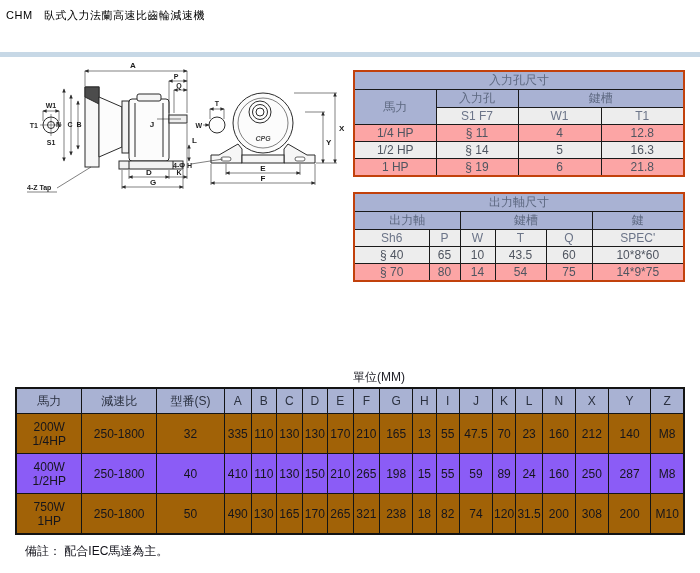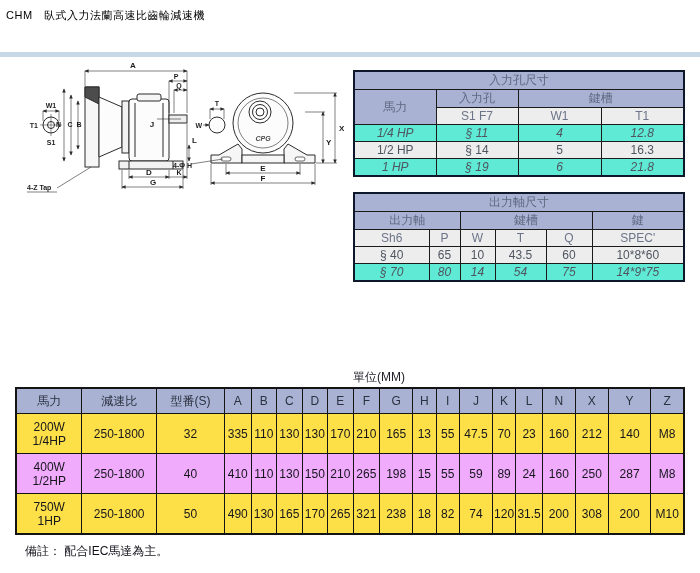--- a/index.html
+++ b/index.html
@@ -8,44 +8,44 @@
     font-family:"Liberation Sans", sans-serif;color:#111;overflow:hidden;
   }
   .abs{position:absolute;}
   .page-title{left:6px;top:8px;font-size:11px;color:#000;letter-spacing:0.5px;}
   .divider-bar{left:0;top:52px;width:700px;height:5px;background:#c7d8e6;}
   .unit-label{left:353px;top:369px;font-size:12px;color:#1c1c24;text-align:center;}
   .note{left:25px;top:543px;font-size:12px;font-weight:400;color:#101018;}
 
   
   table{border-collapse:collapse;table-layout:fixed;}
-  .small-table{width:330px;border:2px solid #0f172a;}
+  .small-table{width:330px;border:2px solid #c2410c;}
   .small-table td{
     border:1px solid #1a1a1a;height:16px;padding:0;text-align:center;
     font-size:12px;overflow:hidden;white-space:nowrap;
   }
   .small-table .hdr{background:#a9b2d3;color:#5d6880;}
   .small-table .subhdr{background:#ededed;color:#6b7488;text-align:center;}
-  .small-table .row-lav td{background:#5eead4;color:#4f5560;font-style:italic;}
+  .small-table .row-lav td{background:#fca5a5;color:#4f5560;}
   .small-table .row-gry td{background:#ededed;color:#4f5560;}
   .t1{left:353px;top:70px;}
   .t2{left:353px;top:192px;padding-left:28px;}
 
   
   .main-table{left:15px;top:387px;width:670px;border:2px solid #141414;}
   .main-table th{
     border:1px solid #141414;background:#a9b2d3;color:#2b3140;
     font-size:12px;font-weight:400;height:24px;padding:0;overflow:hidden;white-space:nowrap;
   }
   .main-table td{
     border:1px solid #141414;text-align:center;font-size:12px;color:#15151c;
     height:39px;padding:0;overflow:hidden;white-space:nowrap;
   }
-  .main-table .row-gry td{background:#fde047;}
-  .main-table .row-lav td{background:#f0abfc;}
+  .main-table .row-gry td{background:#a16207;}
+  .main-table .row-lav td{background:#8b5cf6;}
   .main-table .power span{display:block;line-height:14px;}
 
   
   .drawing{left:5px;top:57px;width:345px;height:140px;}
   .drawing svg{display:block;}
   .dim-txt{font-size:8px;font-weight:bold;fill:#1c1c1c;}
   .dim-sm{font-size:7px;font-weight:bold;fill:#1c1c1c;}
   .logo-txt{font-size:7px;font-weight:bold;font-style:italic;fill:#4a4a4a;}
 </style>
 </head>

